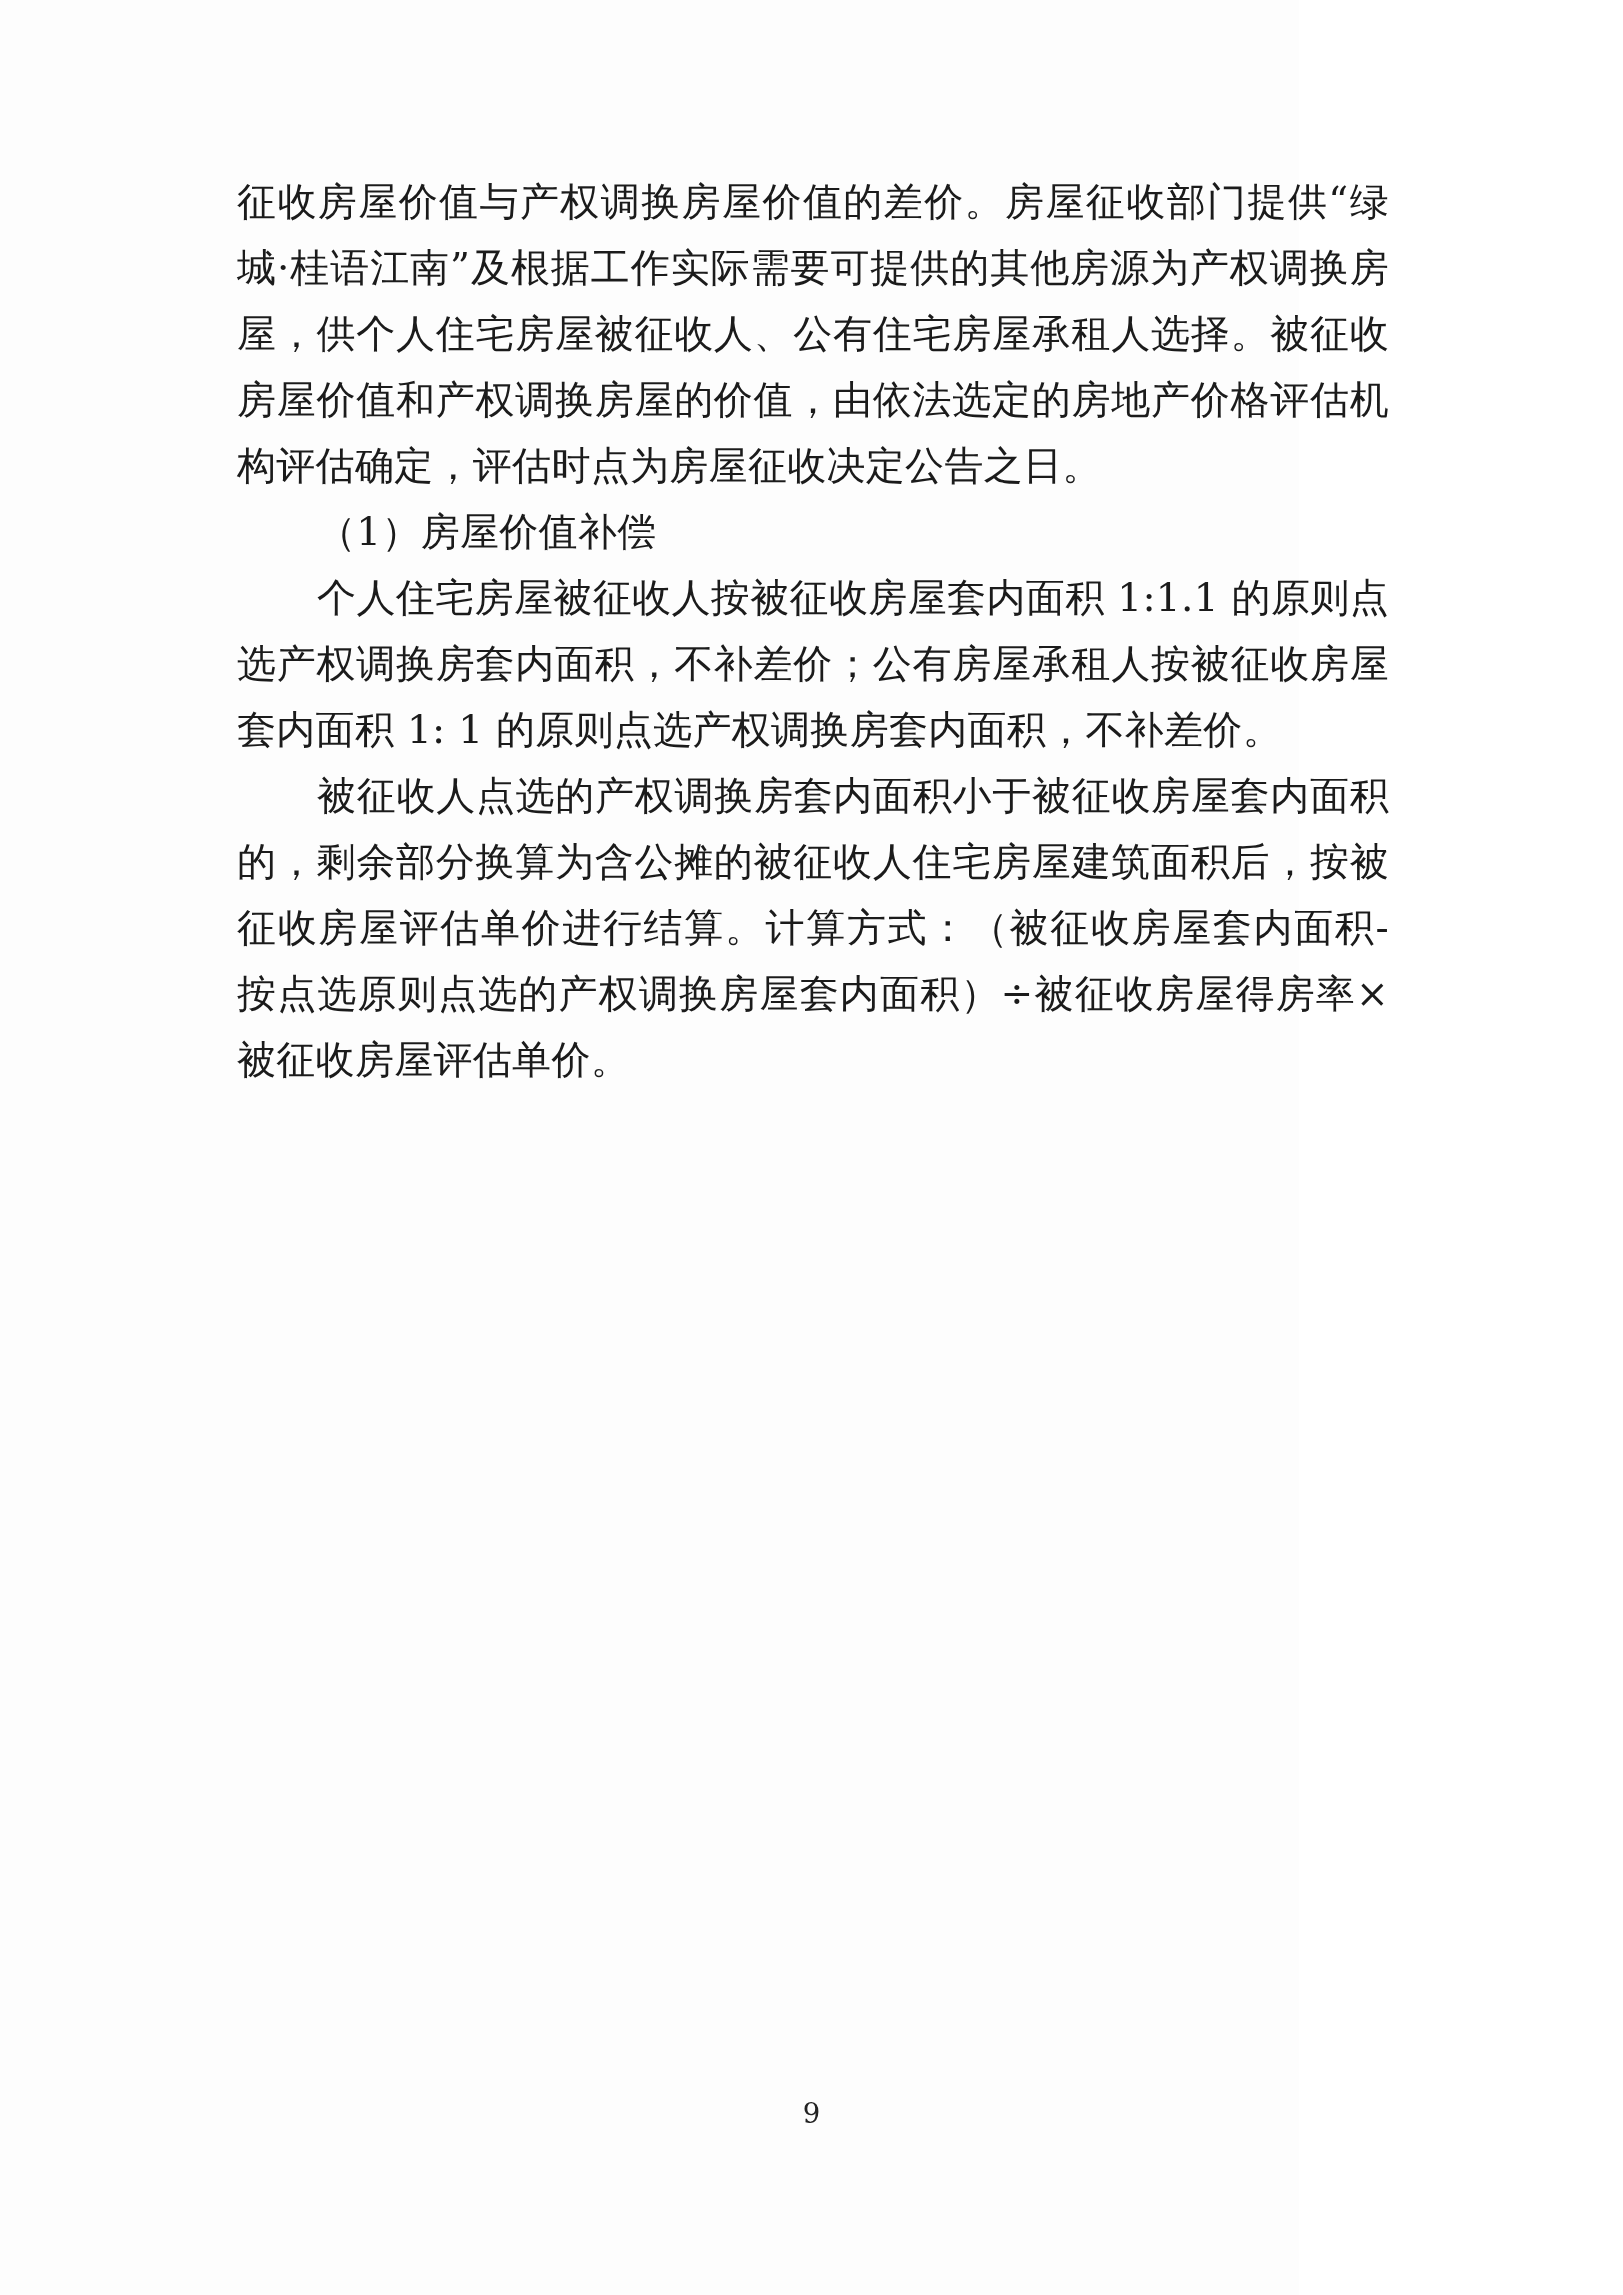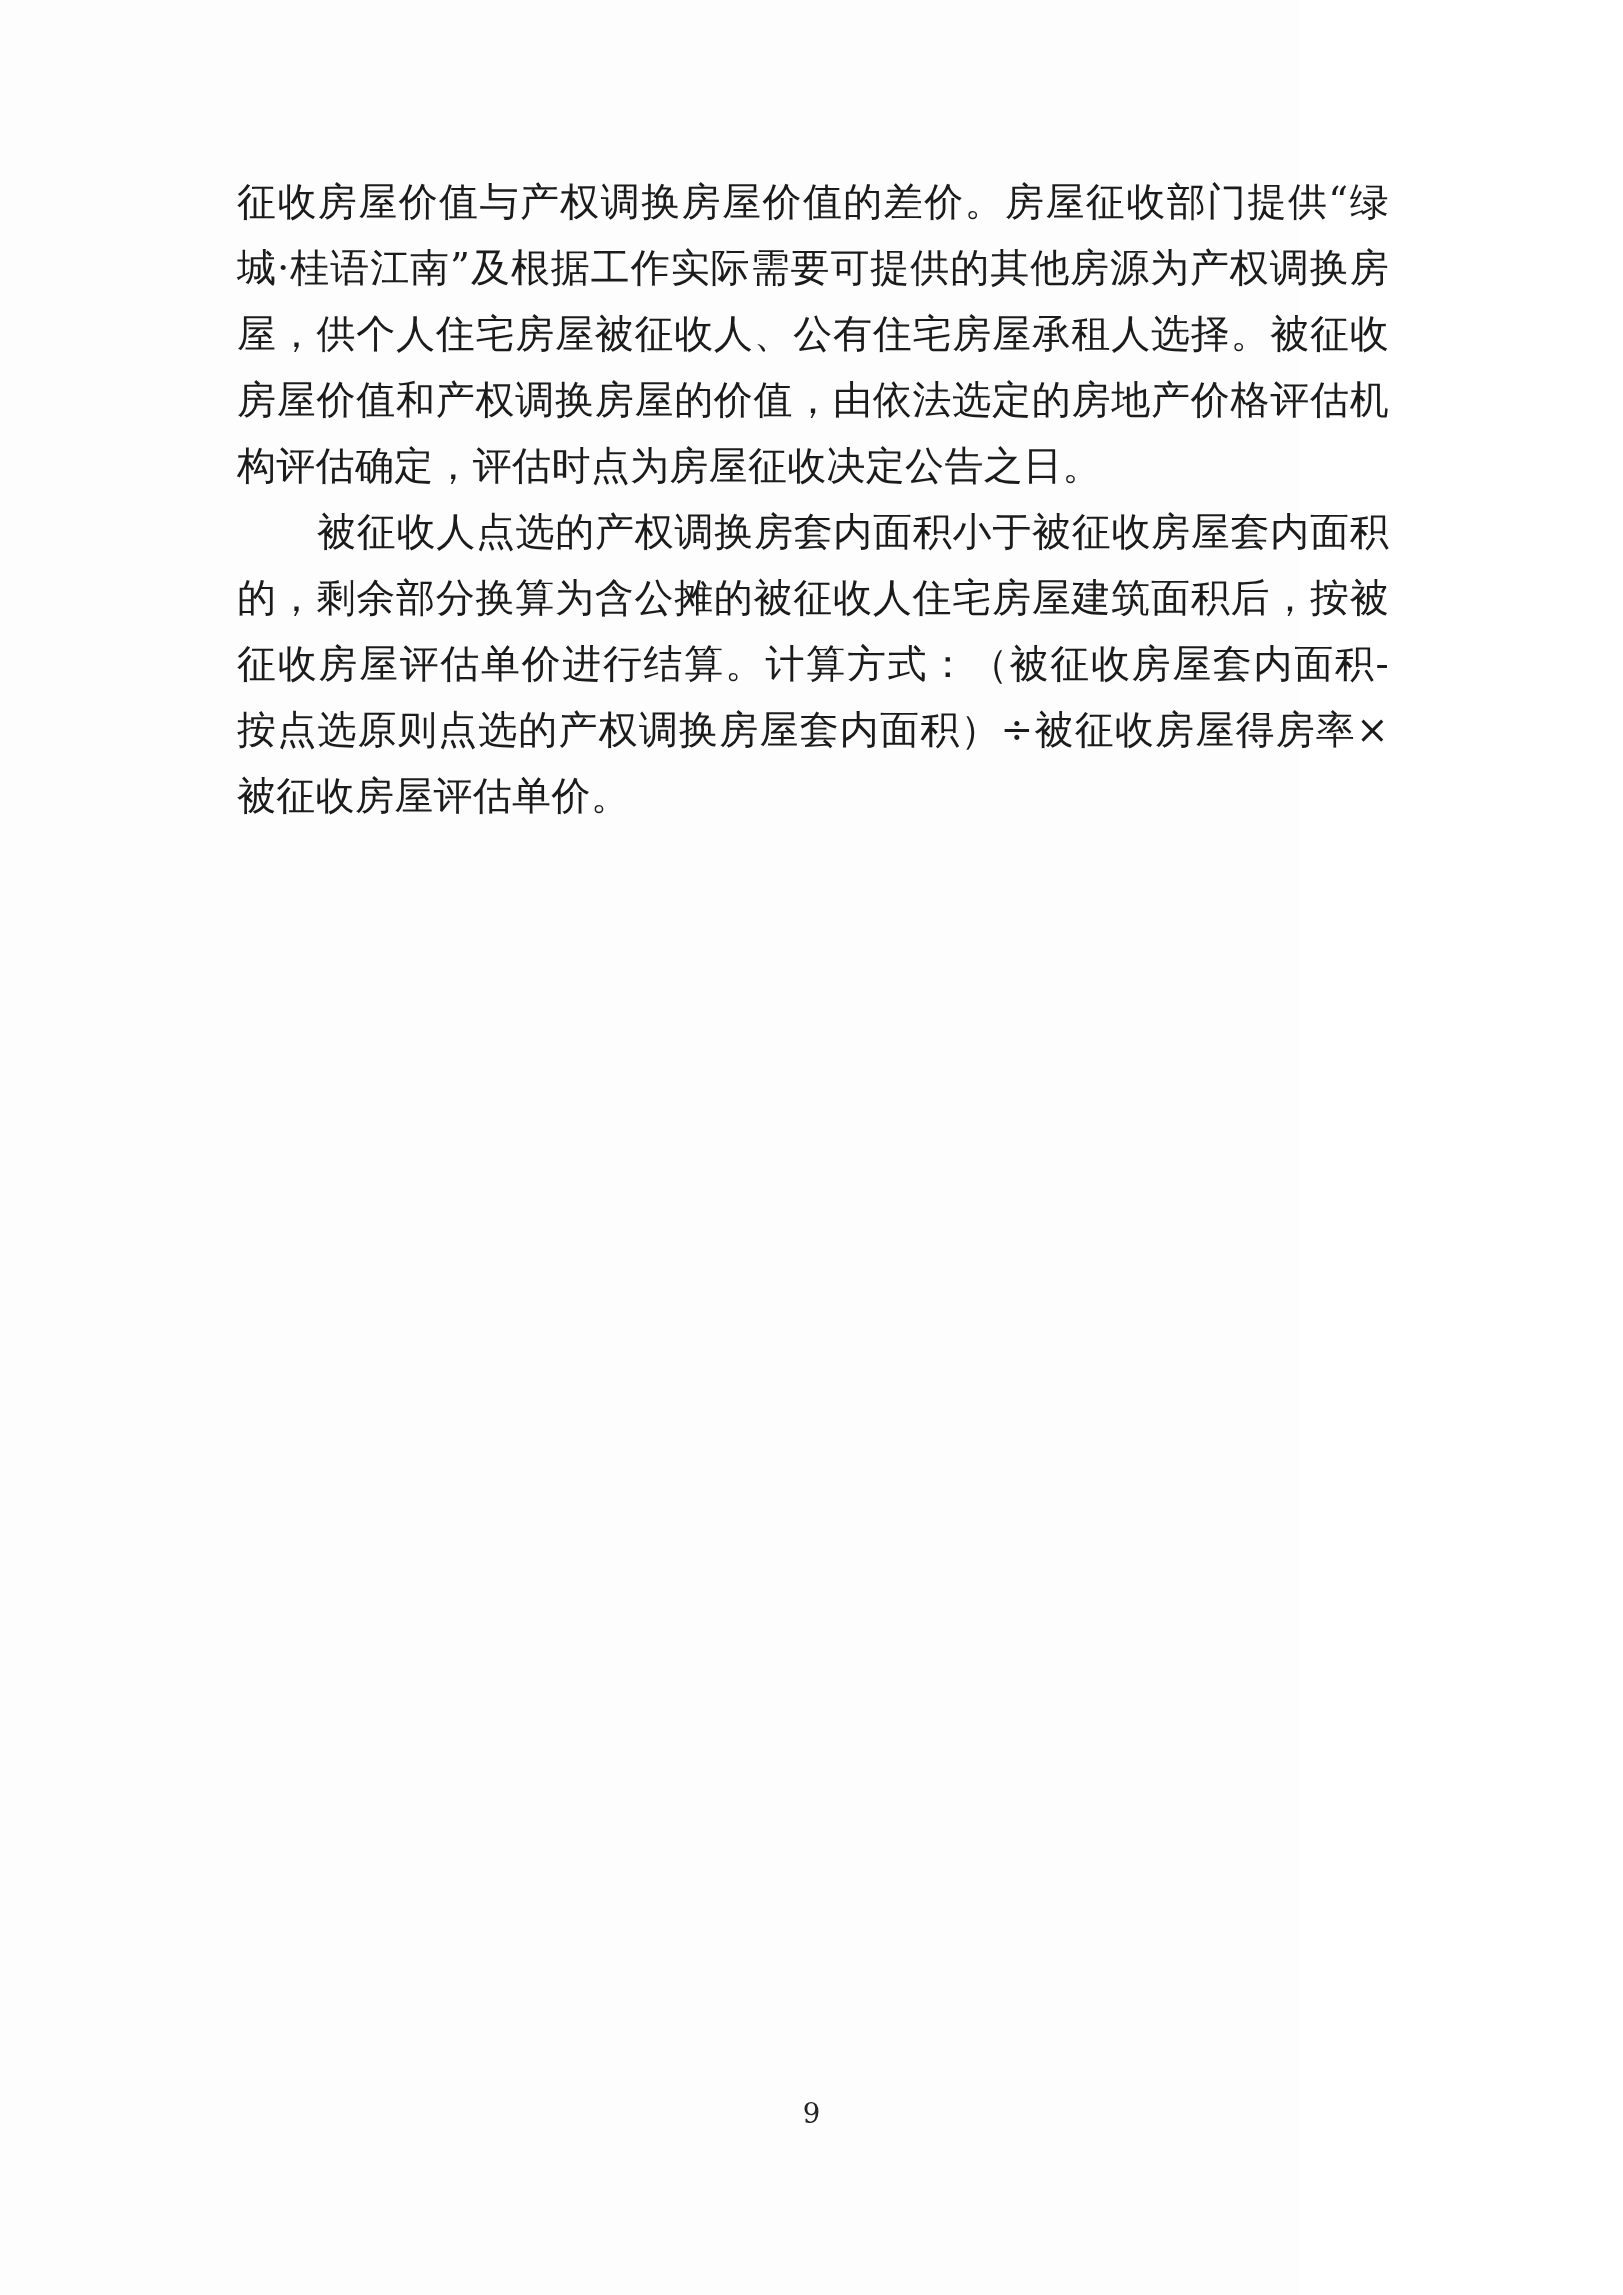--- a/index.html
+++ b/index.html
@@ -63,21 +63,23 @@
 </style>
 </head>
 <body>
 
 <div class="page">
   <div class="content">
 
     <p class="para">征收房屋价值与产权调换房屋价值的差价。房屋征收部门提供“绿城·桂语江南”及根据工作实际需要可提供的其他房源为产权调换房屋，供个人住宅房屋被征收人、公有住宅房屋承租人选择。被征收房屋价值和产权调换房屋的价值，由依法选定的房地产价格评估机构评估确定，评估时点为房屋征收决定公告之日。</p>
 
 
+    <p class="para indent">（1）房屋价值补偿</p>
 
+    <p class="para indent">个人住宅房屋被征收人按被征收房屋套内面积 1:1.1 的原则点选产权调换房套内面积，不补差价；公有房屋承租人按被征收房屋套内面积 1: 1 的原则点选产权调换房套内面积，不补差价。</p>
 
 
     <p class="para indent">被征收人点选的产权调换房套内面积小于被征收房屋套内面积的，剩余部分换算为含公摊的被征收人住宅房屋建筑面积后，按被征收房屋评估单价进行结算。计算方式：（被征收房屋套内面积-按点选原则点选的产权调换房屋套内面积）÷被征收房屋得房率×被征收房屋评估单价。</p>
 
   </div>
 
   <div class="page-number">9</div>
 </div>
 
 

